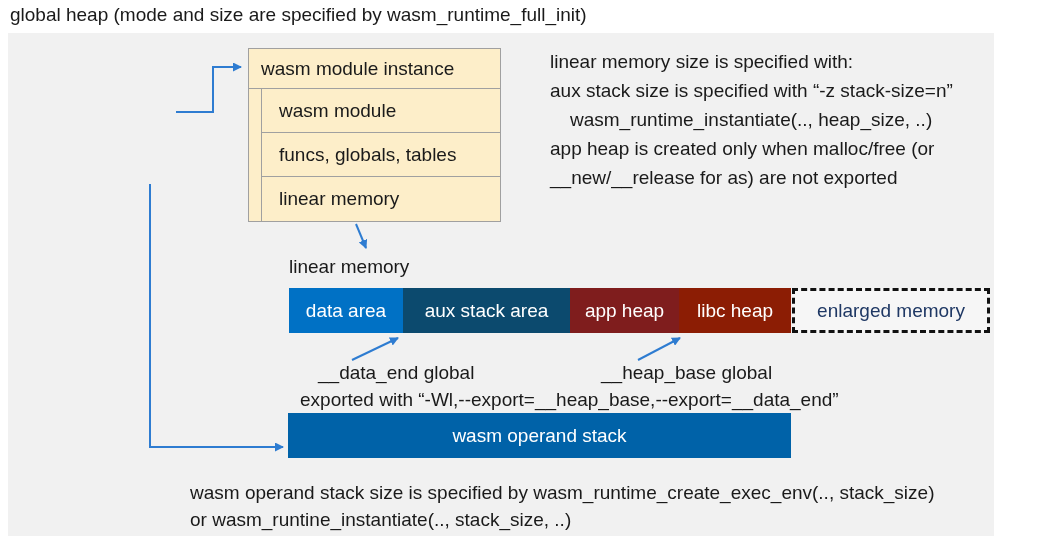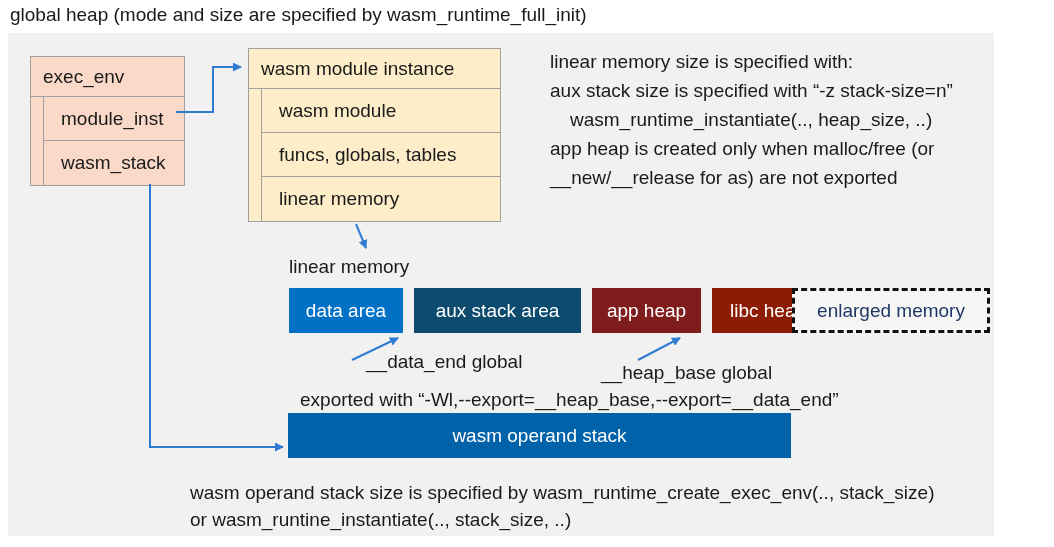--- a/index.html
+++ b/index.html
@@ -26,59 +26,49 @@
   .box .row:last-child { border-bottom:none; }
   .exec-env { left:30px; top:56px; width:155px; background:var(--salmon,#fbd9c9); }
   .module-box { left:248px; top:48px; width:253px; background:var(--cream,#fdeec9); }
 
   .notes { position:absolute; left:550px; top:47px; width:512px; font-size:19px; line-height:29px; }
   .notes .line { white-space:nowrap; }
   .notes .indent { padding-left:20px; }
 
   .lm-label { position:absolute; left:289px; top:256px; font-size:19px; }
 
-  .membar { position:absolute; left:289px; top:288px; height:45px; display:flex;gap:11px; }
+  .membar { position:absolute; left:289px; top:288px; height:45px; display:flex; }
   .seg { height:45px; display:flex; align-items:center; justify-content:center;
          color:#ffffff; font-size:19px; white-space:nowrap; }
   .seg-0 { width:114px; } .seg-1 { width:167px; } .seg-2 { width:109px; } .seg-3 { width:112px; }
   .enlarged { position:absolute; left:792px; top:288px; width:198px; height:45px;
               border:3px dashed #111111; background:#f6f6f6; display:flex; align-items:center;
               justify-content:center; font-size:19px; color:var(--navy,#1f3864); white-space:nowrap; }
 
   .glabel { position:absolute; font-size:19px; white-space:nowrap; }
-  .data-end-label { left:318px; top:351px;margin-left:48px; }
+  .data-end-label { left:318px; top:362px; }
   .heap-base-label { left:601px; top:362px; }
   .export-label { left:300px; top:389px; }
 
   .operand-bar { position:absolute; left:288px; top:413px; width:503px; height:45px;
                  background:var(--stack,#0062a8); color:#ffffff; display:flex;
                  align-items:center; justify-content:center; font-size:19px; }
 
   .bottom-note { position:absolute; left:190px; top:479px; font-size:19px; line-height:27px; }
   .bottom-note div { white-space:nowrap; }
 </style>
 </head>
 <body>
 
 <div class="canvas">
 
   <div class="title">global heap (mode and size are specified by wasm_runtime_full_init)</div>
 
   <div class="panel"></div>
 
-  <div class="box exec-env">
-    <div class="hdr">exec_env</div>
-    <div class="body">
-      <div class="strip"></div>
-      <div class="rows">
-        <div class="row">module_inst</div>
-        <div class="row">wasm_stack</div>
-      </div>
-    </div>
-  </div>
 
   <div class="box module-box">
     <div class="hdr">wasm module instance</div>
     <div class="body">
       <div class="strip"></div>
       <div class="rows">
         <div class="row">wasm module</div>
         <div class="row">funcs, globals, tables</div>
         <div class="row">linear memory</div>
       </div>

